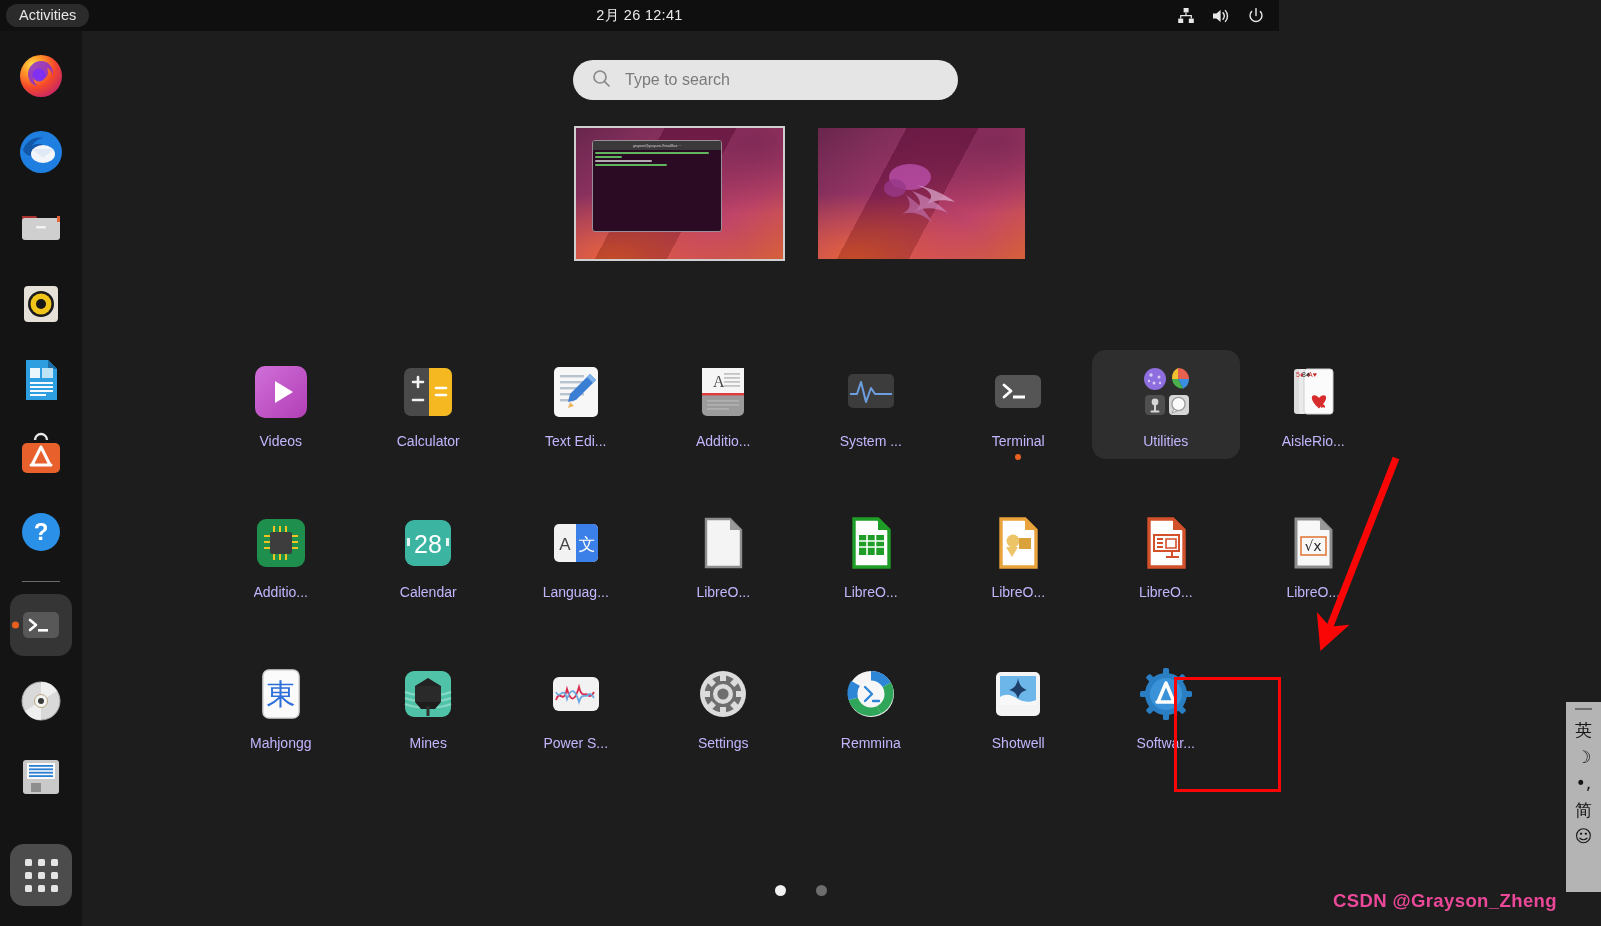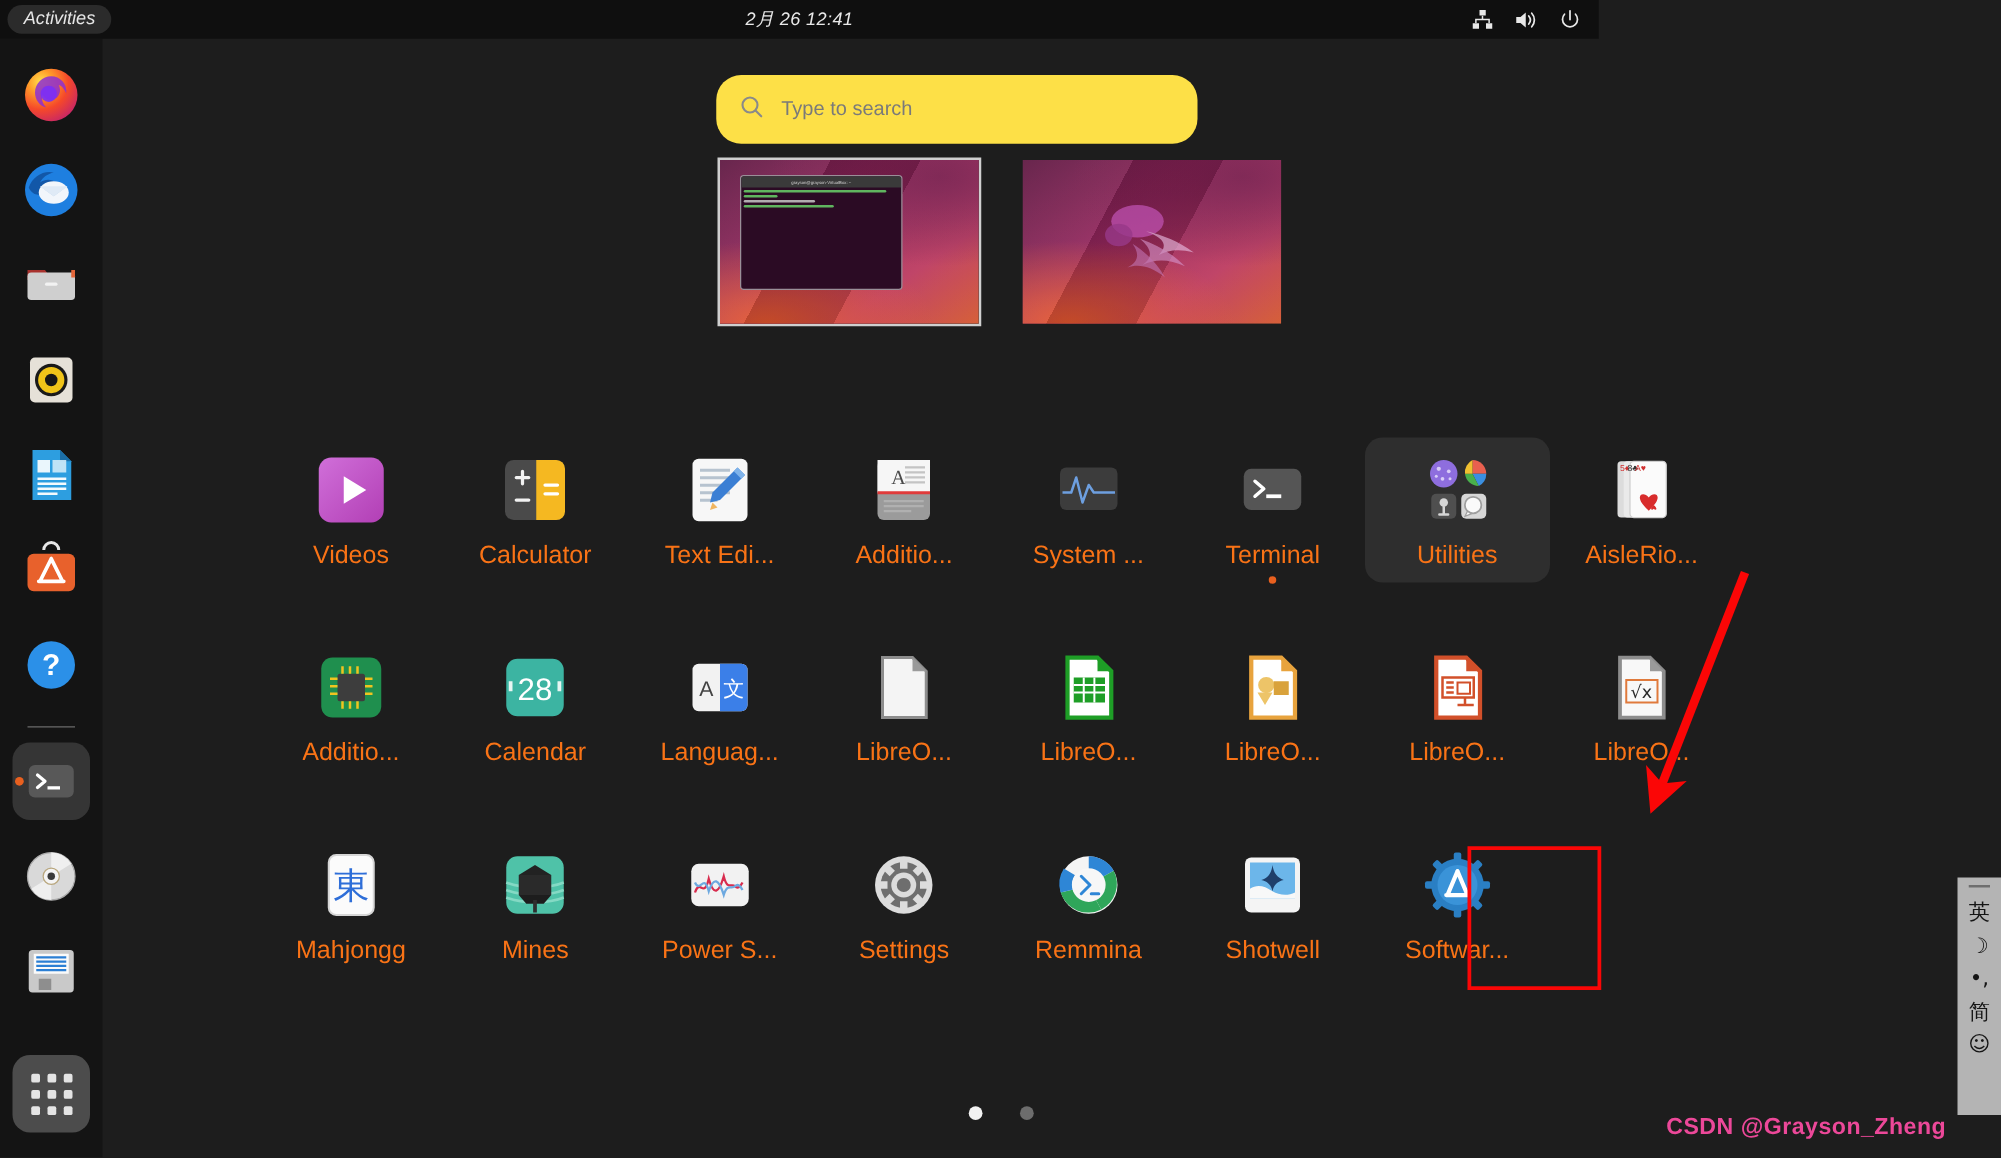--- a/index.html
+++ b/index.html
@@ -7,21 +7,21 @@
     width: 1601px; height: 926px;
     background: #1f1f1f;
     font-family: "Liberation Sans", "DejaVu Sans", sans-serif;
     overflow: hidden;
   }
   #screen { position: relative; width: 1601px; height: 926px; background: #1d1d1d; overflow: hidden; }
 
   
   #topbar {
     position: absolute; top: 0; left: 0; width: 1279px; height: 31px;
-    background: #0f0f0f; display: flex; align-items: center; z-index: 40; font-style: italic;
+    background: #0f0f0f; display: flex; align-items: center; z-index: 40;
   }
   #activities {
     margin-left: 6px; padding: 3px 13px 4px; border-radius: 14px;
     color: #e6e6e6; font-size: 14.5px; background: #2b2b2b;
   }
   #clock {
     position: absolute; left: 50%; transform: translateX(-50%);
     color: #e9e9e9; font-size: 14.5px; letter-spacing: .3px;
   }
   #tray { position: absolute; right: 14px; display: flex; align-items: center; gap: 16px; }
@@ -47,22 +47,22 @@
   #grid-button {
     margin-top: auto; margin-bottom: 20px; width: 62px; height: 62px;
     border-radius: 14px; background: #4c4c4c; display: flex;
     align-items: center; justify-content: center;
   }
   .dots3 { display: grid; grid-template-columns: repeat(3, 7px); gap: 6px; }
   .dots3 i { width: 7px; height: 7px; background: #e4e4e4; border-radius: 1.5px; display: block; }
 
   
   #search {
-    position: absolute; left: 573px; top: 60px; width: 385px; height: 55px;
-    background: #fde047; border-radius: 20px; display: flex; align-items: center;
+    position: absolute; left: 573px; top: 60px; width: 385px; height: 40px;
+    background: #e5e5e5; border-radius: 20px; display: flex; align-items: center;
     padding-left: 19px; gap: 14px; z-index: 10;
   }
   #search-text { color: #7a7a7a; font-size: 16px; }
 
   
   #workspaces { position: absolute; top: 128px; left: 0; width: 1601px; display: flex; justify-content: center; gap: 35px; z-index: 5; }
   .ws { width: 207px; height: 131px; position: relative; overflow: hidden; }
   .ws.active { outline: 2px solid #cfcfcf; outline-offset: 0; }
   .ws-bg { position: absolute; inset: 0;
     background:
@@ -89,21 +89,21 @@
     position: absolute; left: 207px; top: 350px; width: 1180px;
     display: grid; grid-template-columns: repeat(8, 1fr); row-gap: 42px; z-index: 5;
   }
   .app {
     display: flex; flex-direction: column; align-items: center; gap: 11px;
     padding: 12px 6px 10px; border-radius: 14px; position: relative;
   }
   .app.folder { background: #2e2e2e; }
   .app-ico { width: 60px; height: 60px; position: relative; }
   .app-label {
-    font-size: 20px; color: #f97316; text-align: center;
+    font-size: 14px; color: #c4b5fd; text-align: center;
     max-width: 112px; white-space: nowrap; overflow: hidden;
   }
   .run-dot {
     position: absolute; bottom: -1px; left: 50%; transform: translateX(-50%);
     width: 6px; height: 6px; border-radius: 50%; background: #e8601f;
   }
 
   
   #pagedots { position: absolute; left: 0; bottom: 30px; width: 1601px; display: flex; justify-content: center; gap: 30px; z-index: 6; }
   #pagedots i { width: 11px; height: 11px; border-radius: 50%; background: #6d6d6d; display: block; }

